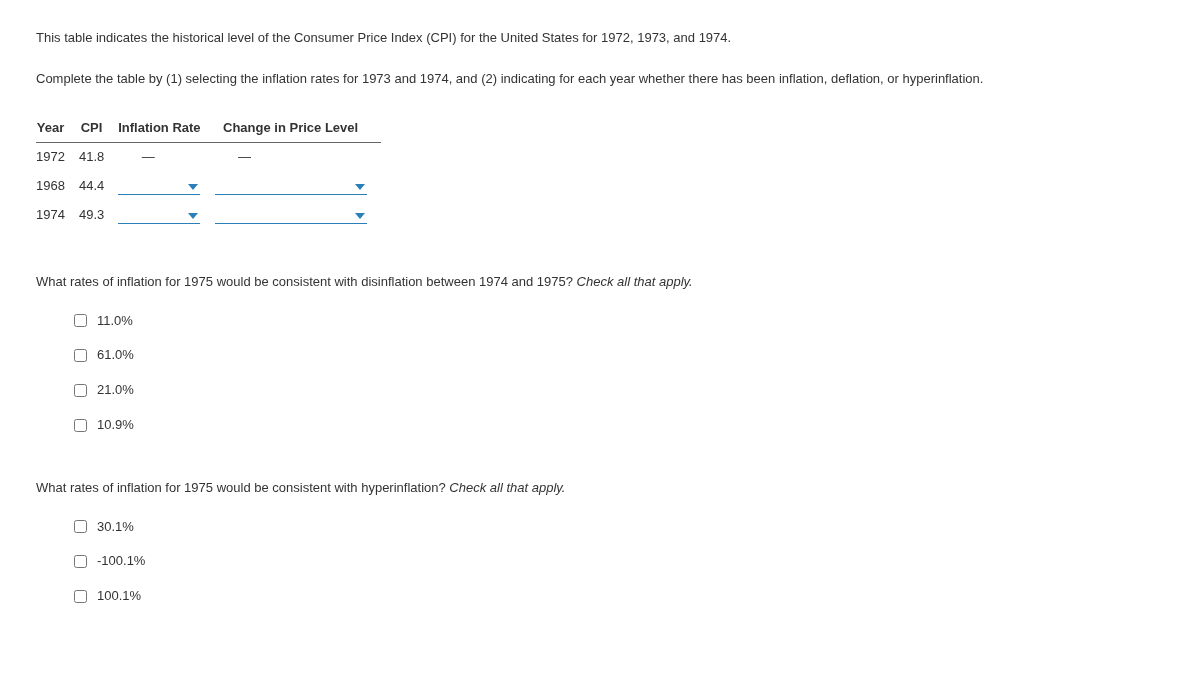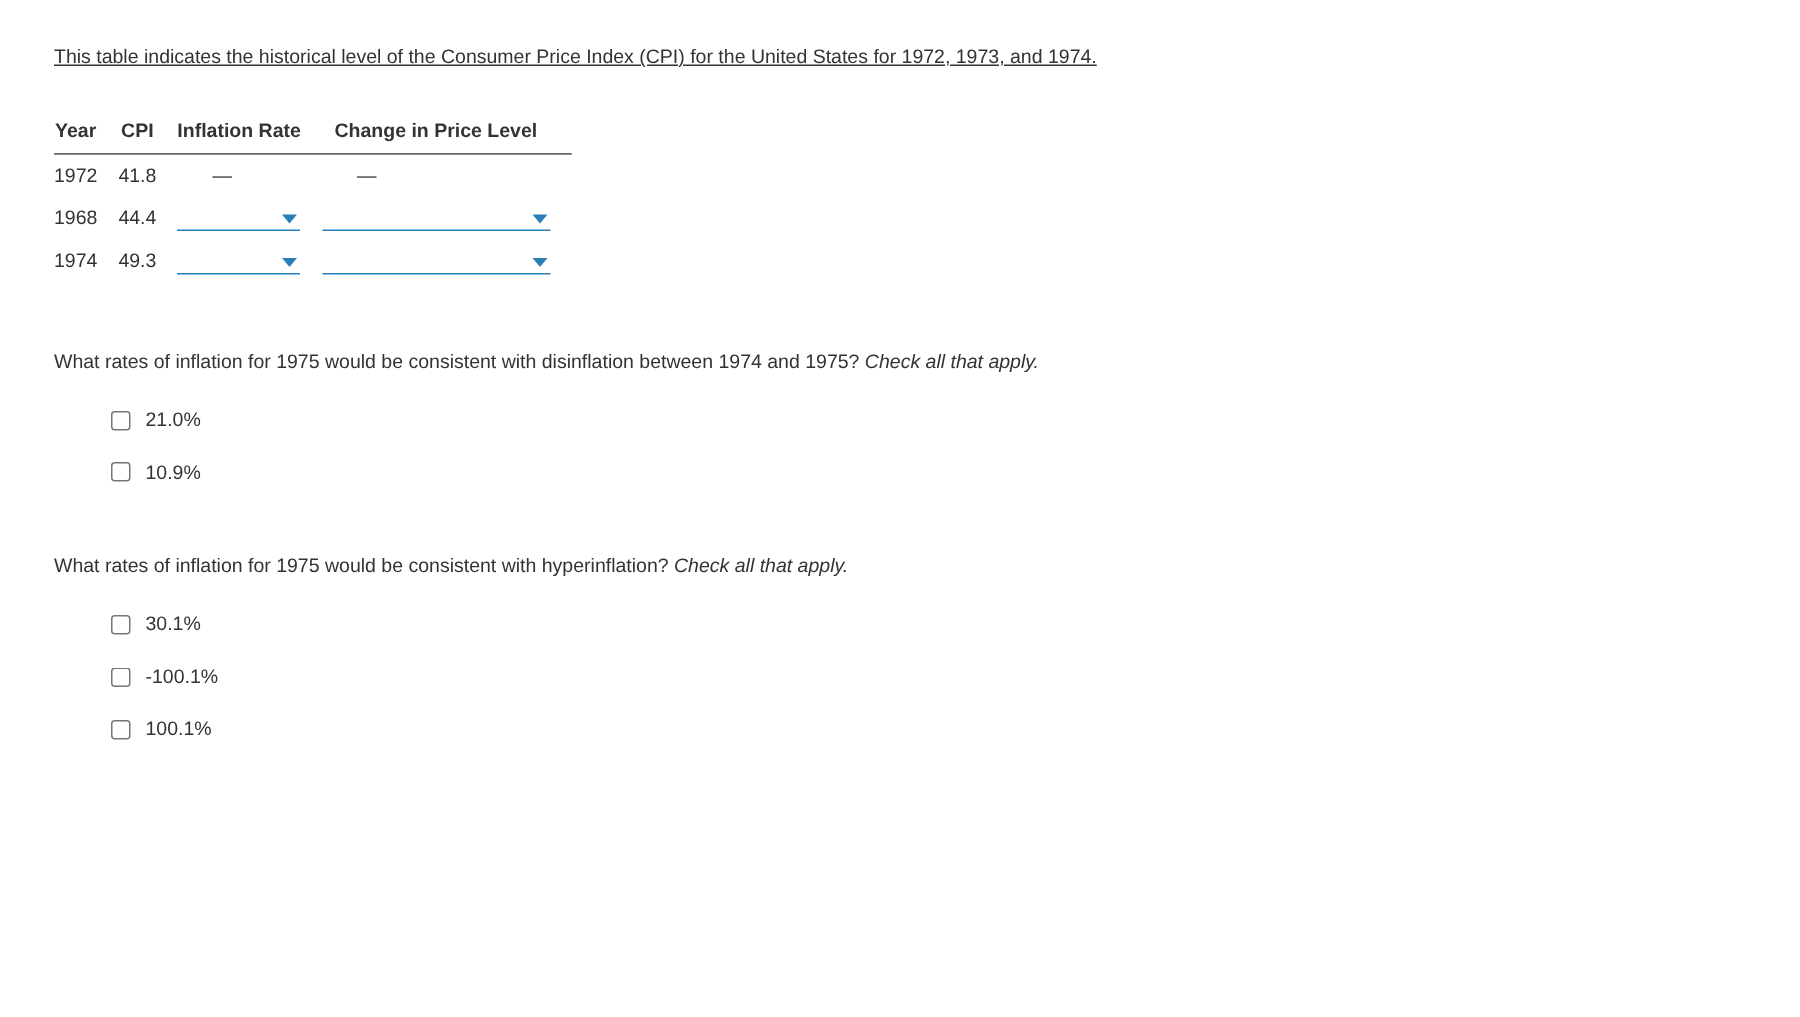--- a/index.html
+++ b/index.html
@@ -4,21 +4,21 @@
 <style>
   body {
     font-family: Arial, Helvetica, sans-serif;
     font-size: 13px;
     color: #333;
     margin: 0;
     padding: 28px 36px;
     background: #fff;
     line-height: 1.6;
   }
-  .intro p { margin: 0 0 20px 0; text-decoration: underline; }
+  .intro p { margin: 0 0 20px 0; }
   table.cpi {
     border-collapse: collapse;
     margin-top: 24px;
   }
   table.cpi th {
     text-align: center;
     font-weight: bold;
     padding: 4px 14px 4px 0;
     border-bottom: 1px solid #666;
   }
@@ -68,20 +68,21 @@
   input[type=checkbox]{
     width: 13px; height: 13px;
     margin: 0;
   }
 </style>
 </head>
 <body>
 
 <div class="intro">
   <p>This table indicates the historical level of the Consumer Price Index (CPI) for the United States for 1972, 1973, and 1974.</p>
+  <p>Complete the table by (1) selecting the inflation rates for 1973 and 1974, and (2) indicating for each year whether there has been inflation, deflation, or hyperinflation.</p>
 </div>
 
 <table class="cpi">
   <thead>
     <tr>
       <th>Year</th>
       <th>CPI</th>
       <th>Inflation Rate</th>
       <th>Change in Price Level</th>
     </tr>
@@ -108,20 +109,28 @@
   </tbody>
 </table>
 
 <div class="question">
   <p class="prompt">
     <span>What rates of inflation for 1975 would be consistent with disinflation between 1974 and 1975? </span><span class="italic">Check all that apply.</span>
   </p>
   <ul class="options">
     <li>
         <input type="checkbox" style="">
+        <span>11.0%</span>
+      </li>
+    <li>
+        <input type="checkbox" style="">
+        <span>61.0%</span>
+      </li>
+    <li>
+        <input type="checkbox" style="">
         <span>21.0%</span>
       </li>
     <li>
         <input type="checkbox" style="">
         <span>10.9%</span>
       </li>
   </ul>
 </div>
 
 <div class="question">

